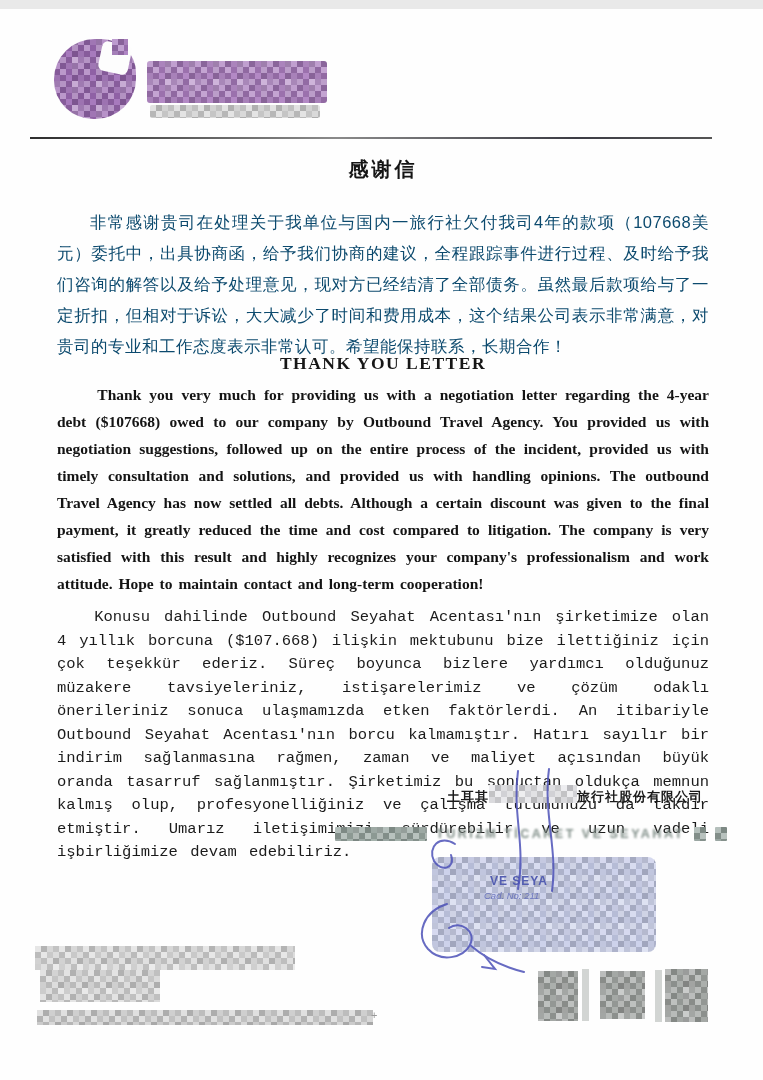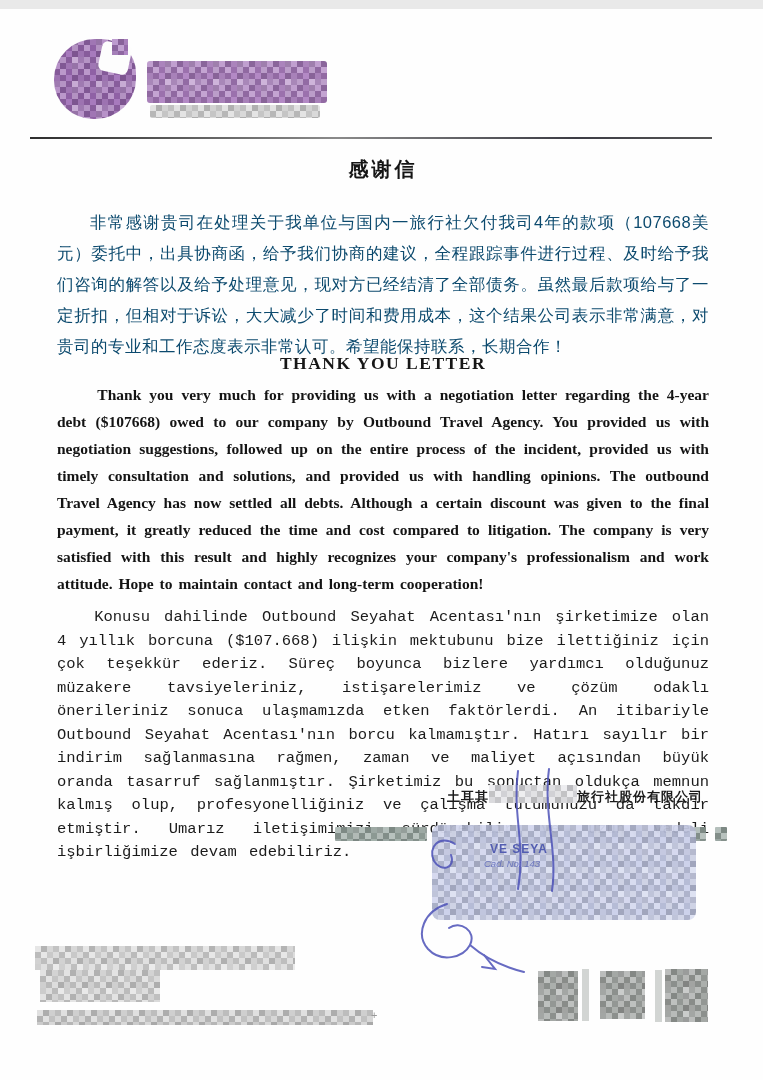--- a/index.html
+++ b/index.html
@@ -85,21 +85,21 @@
   .ghost-block{ position:relative; height:14px; background-color:#9aa8a2; border-radius:1px; }
   .gb1{ width:92px; }
   .gb2{ width:12px; } .gb3{ width:12px; }
   .ghost-text{
     font-family:"Liberation Sans", sans-serif;
     font-weight:bold; font-size:12.5px; letter-spacing:2.5px;
     color:#7f8d87; filter:blur(1.1px); white-space:nowrap;
   }
   
   .stamp{
-    left:432px; top:816px; width:264px; height:95px;
+    left:432px; top:848px; width:224px; height:95px;
     background-color:#c5cbe9; border-radius:8px; opacity:.95;
   }
   .stamp-frag1{
     position:absolute; left:58px; top:17px;
     font-family:"Liberation Sans", sans-serif; font-weight:bold;
     font-size:12px; letter-spacing:1px; color:#4a55ad; filter:blur(.6px);
   }
   .stamp-frag2{
     position:absolute; left:52px; top:33px; font-style:italic;
     font-family:"Liberation Sans", sans-serif;
@@ -149,21 +149,21 @@
 
   <div class="latin-ghost">
     <span class="mosaic ghost-block gb1"></span>
     <span class="ghost-text">TURİZM TİCARET VE SEYAHAT</span>
     <span class="mosaic ghost-block gb2"></span>
     <span class="mosaic ghost-block gb3"></span>
   </div>
 
   <div class="mosaic stamp">
     <span class="stamp-frag1">VE SEYA</span>
-    <span class="stamp-frag2">Cad. No: 143</span>
+    <span class="stamp-frag2">Cad. No: 211</span>
   </div>
 
   <svg class="sig-svg" viewBox="0 0 260 220">
     <g fill="none" stroke="#4d52b8" stroke-width="2" stroke-linecap="round" opacity="0.85">
       <path d="M118 12 C112 55, 126 85, 118 130"></path>
       <path d="M149 10 C143 55, 158 90, 152 132"></path>
       <path d="M55 85 C40 75, 27 88, 34 102 C41 114, 56 109, 51 96"></path>
       <path d="M47 145 C24 152, 15 175, 28 190 C41 204, 63 199, 70 186 C77 172, 60 161, 49 169"></path>
       <path d="M70 186 C86 200, 104 208, 124 213"></path>
       <path d="M84 196 L95 210 L82 208"></path>

